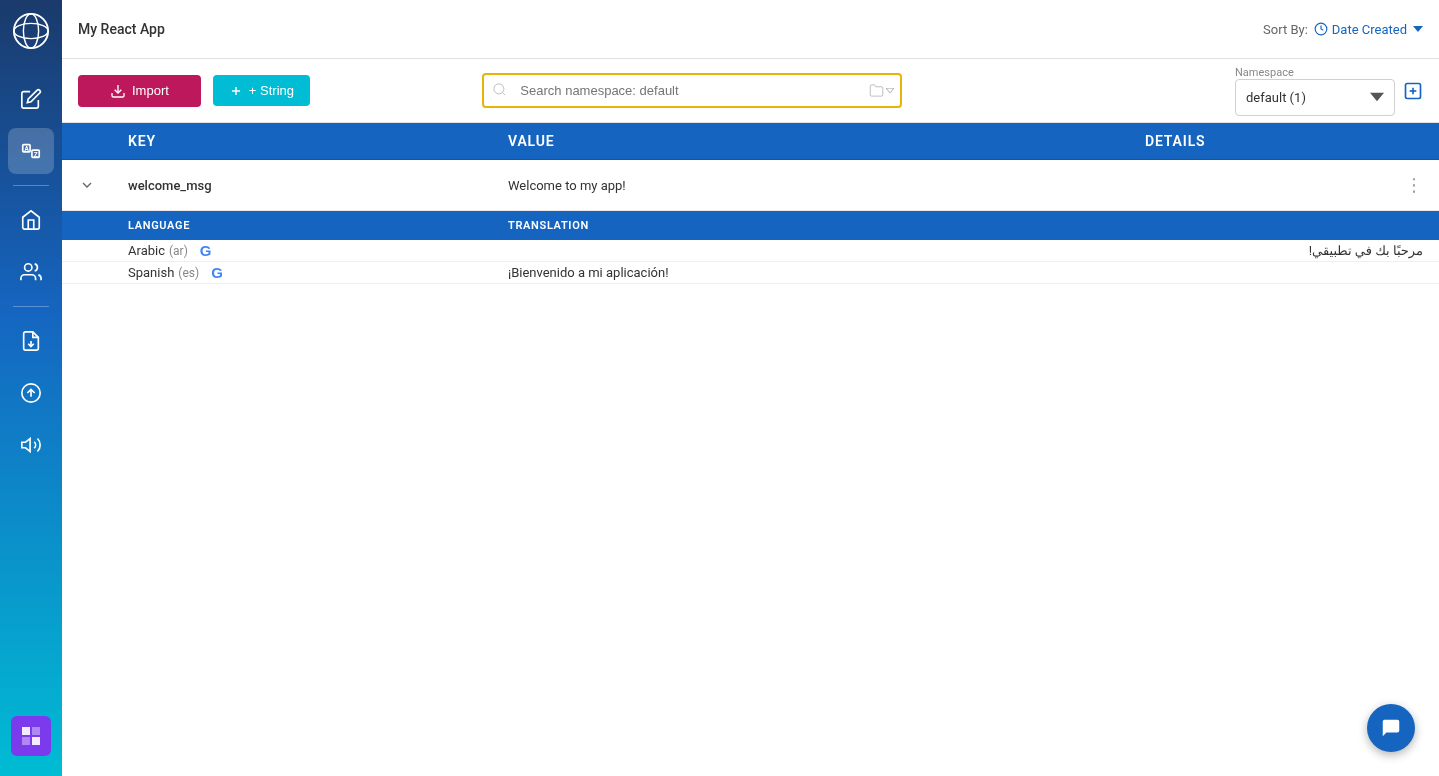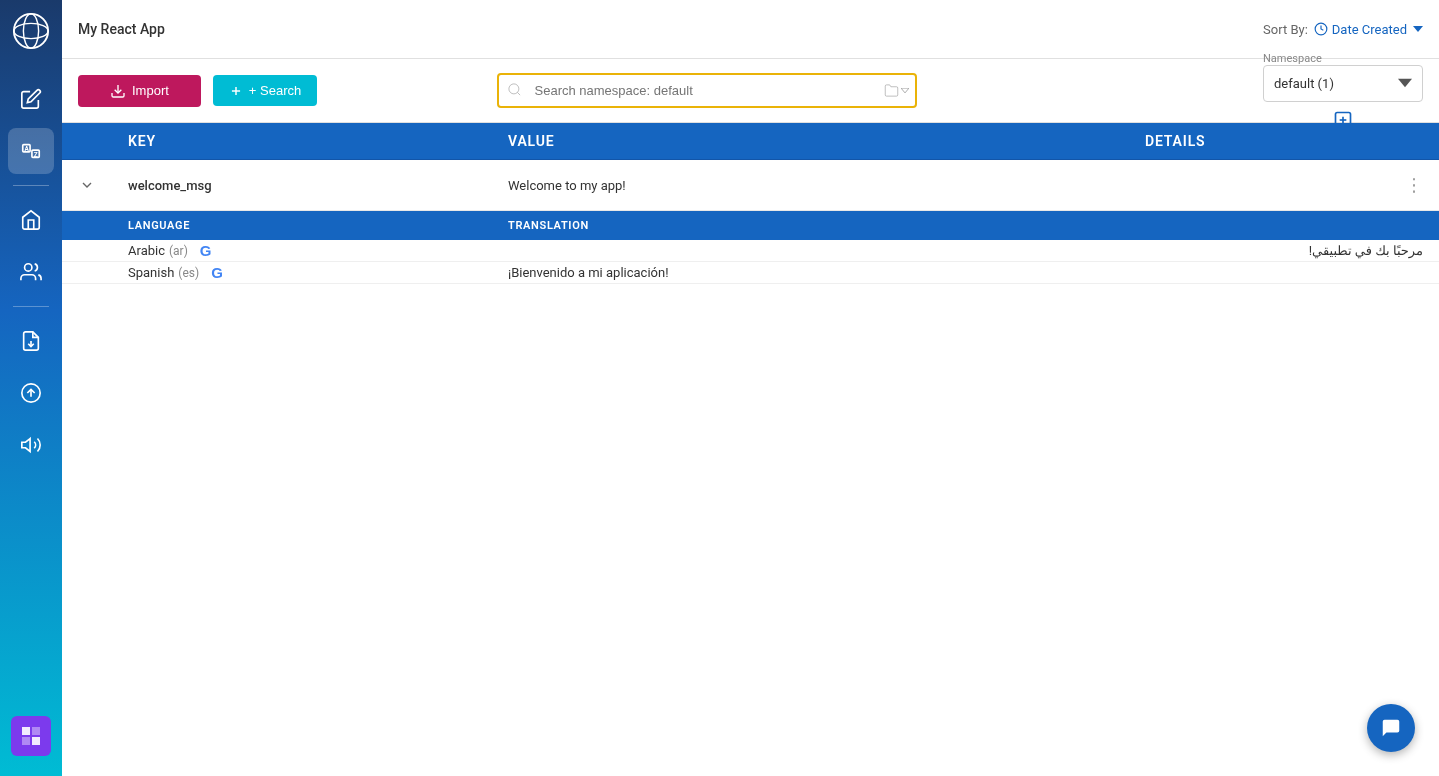--- a/index.html
+++ b/index.html
@@ -151,21 +151,20 @@
       gap: 2px;
       color: #999;
       cursor: pointer;
     }
     .search-folder svg { width: 15px; height: 15px; stroke: #999; fill: none; }
     .namespace-container {
       margin-left: auto;
       display: flex;
       align-items: center;
       gap: 8px;
-      flex-direction: column;
     }
     .namespace-label {
       font-size: 11px;
       color: #888;
       white-space: nowrap;
     }
     .namespace-select {
       border: 1px solid #d0d0d0;
       border-radius: 4px;
       padding: 10px 10px;
@@ -434,21 +433,21 @@
           <polyline points="7 10 12 15 17 10"></polyline>
           <line x1="12" y1="15" x2="12" y2="3"></line>
         </svg>
       <span>Import</span>
     </button>
     <button class="btn-string">
       <svg viewBox="0 0 24 24" stroke-width="2.5">
           <line x1="12" y1="5" x2="12" y2="19"></line>
           <line x1="5" y1="12" x2="19" y2="12"></line>
         </svg>
-      <span>+ Search</span>
+      <span>+ String</span>
     </button>
 
     <div class="search-container">
       <div class="search-icon-wrap">
         <svg viewBox="0 0 24 24">
             <circle cx="11" cy="11" r="8"></circle>
             <line x1="21" y1="21" x2="16.65" y2="16.65"></line>
           </svg>
       </div>
       <input class="search-input" type="text" placeholder="Search namespace: default" style="">

